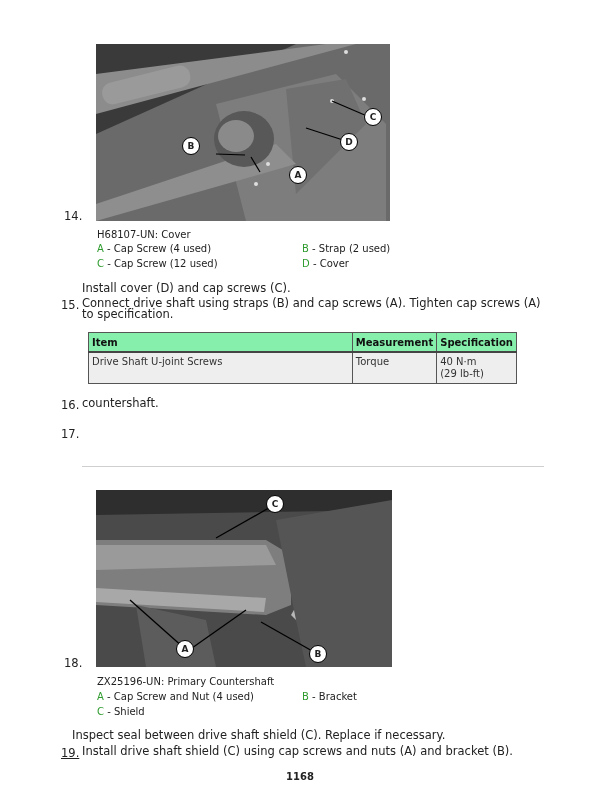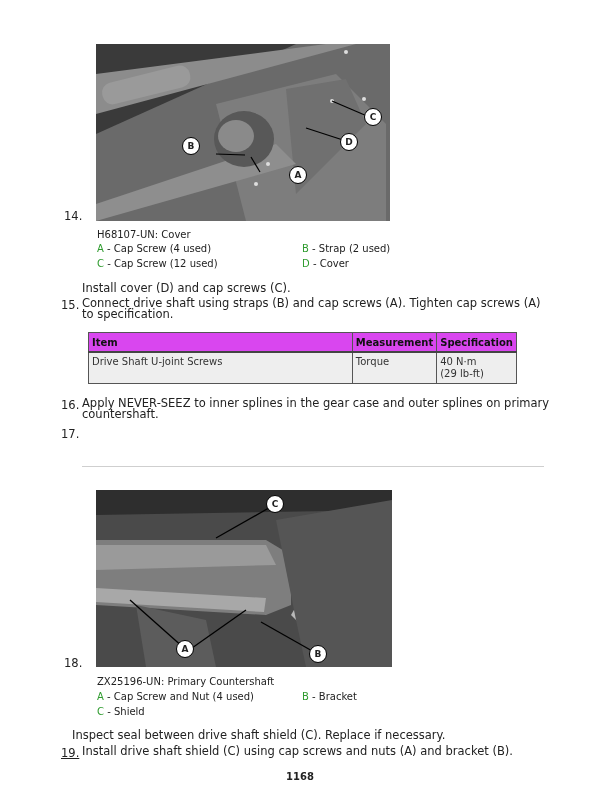--- a/index.html
+++ b/index.html
@@ -6,21 +6,21 @@
   body { width:600px; height:806px; position:relative; font-family:"DejaVu Sans", sans-serif; color:#222; overflow:hidden; }
   .abs { position:absolute; }
   .num { position:absolute; font-size:11.5px; color:#222; }
   .photo { position:absolute; background:#6e6e6e; overflow:hidden; }
   .photo svg { display:block; width:100%; height:100%; }
   .caption { position:absolute; font-size:10px; color:#222; }
   .legend-row { position:absolute; font-size:10px; color:#222; white-space:nowrap; }
   .key { color:#2e9b2e; }
   .body-text { position:absolute; font-size:11.5px; line-height:11px; color:#222; }
   table.spec { position:absolute; left:88px; top:332px; width:429px; border-collapse:collapse; font-size:10px; }
-  table.spec th { background:#d946ef; font-weight:bold; text-align:left; padding:3px 3px; border:1px solid #555; border-bottom:2px solid #444; color:#111; height:12px; }
+  table.spec th { background:#86efac; font-weight:bold; text-align:left; padding:3px 3px; border:1px solid #555; border-bottom:2px solid #444; color:#111; height:12px; }
   table.spec td { background:#eeeeee; padding:3px 3px; border:1px solid #555; vertical-align:top; color:#333; line-height:12px; }
   .divider { position:absolute; left:82px; top:466px; width:462px; height:1px; background:#cfcfcf; }
   .pagenum { position:absolute; left:0; width:600px; top:771px; text-align:center; font-size:10px; font-weight:bold; color:#222; }
 </style>
 </head>
 <body>
 
 <div class="photo" style="left:96px; top:44px; width:294px; height:177px;">
   <svg viewBox="0 0 294 177" preserveAspectRatio="none">
     <rect width="294" height="177" fill="#6a6a6a"></rect>
@@ -79,21 +79,20 @@
       <td>
           <div>40 N·m</div>
           <div>(29 lb-ft)</div>
         </td>
     </tr>
   </tbody>
 </table>
 
 <div class="num" style="left:61px; top:398px;">16.</div>
 <div class="body-text" style="left:82px; top:398px;">
-  <div>Apply NEVER-SEEZ to inner splines in the gear case and outer splines on primary</div>
   <div>countershaft.</div>
 </div>
 
 <div class="num" style="left:61px; top:427px;">17.</div>
 <div class="body-text" style="left:82px; top:427px;">
 </div>
 
 <div class="divider"></div>
 
 <div class="photo" style="left:96px; top:490px; width:296px; height:177px;">

